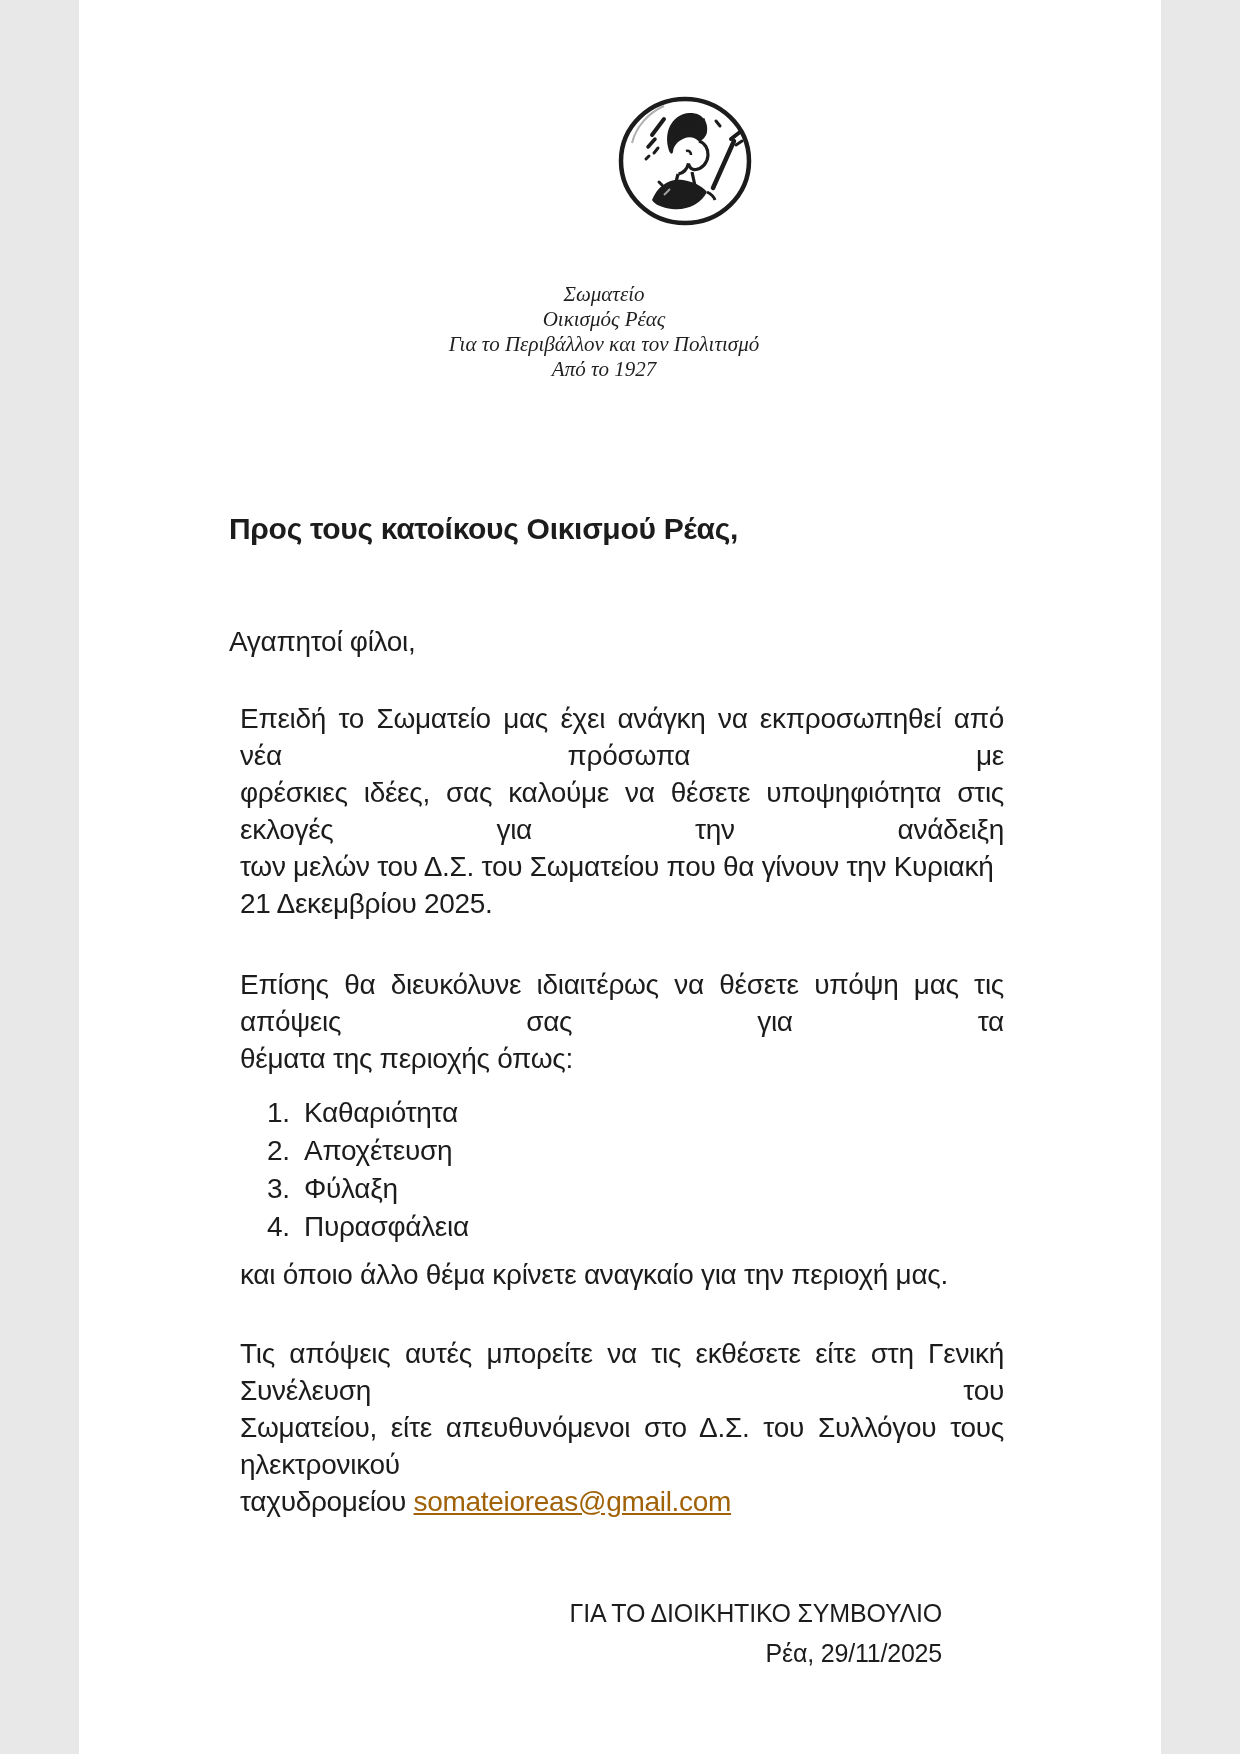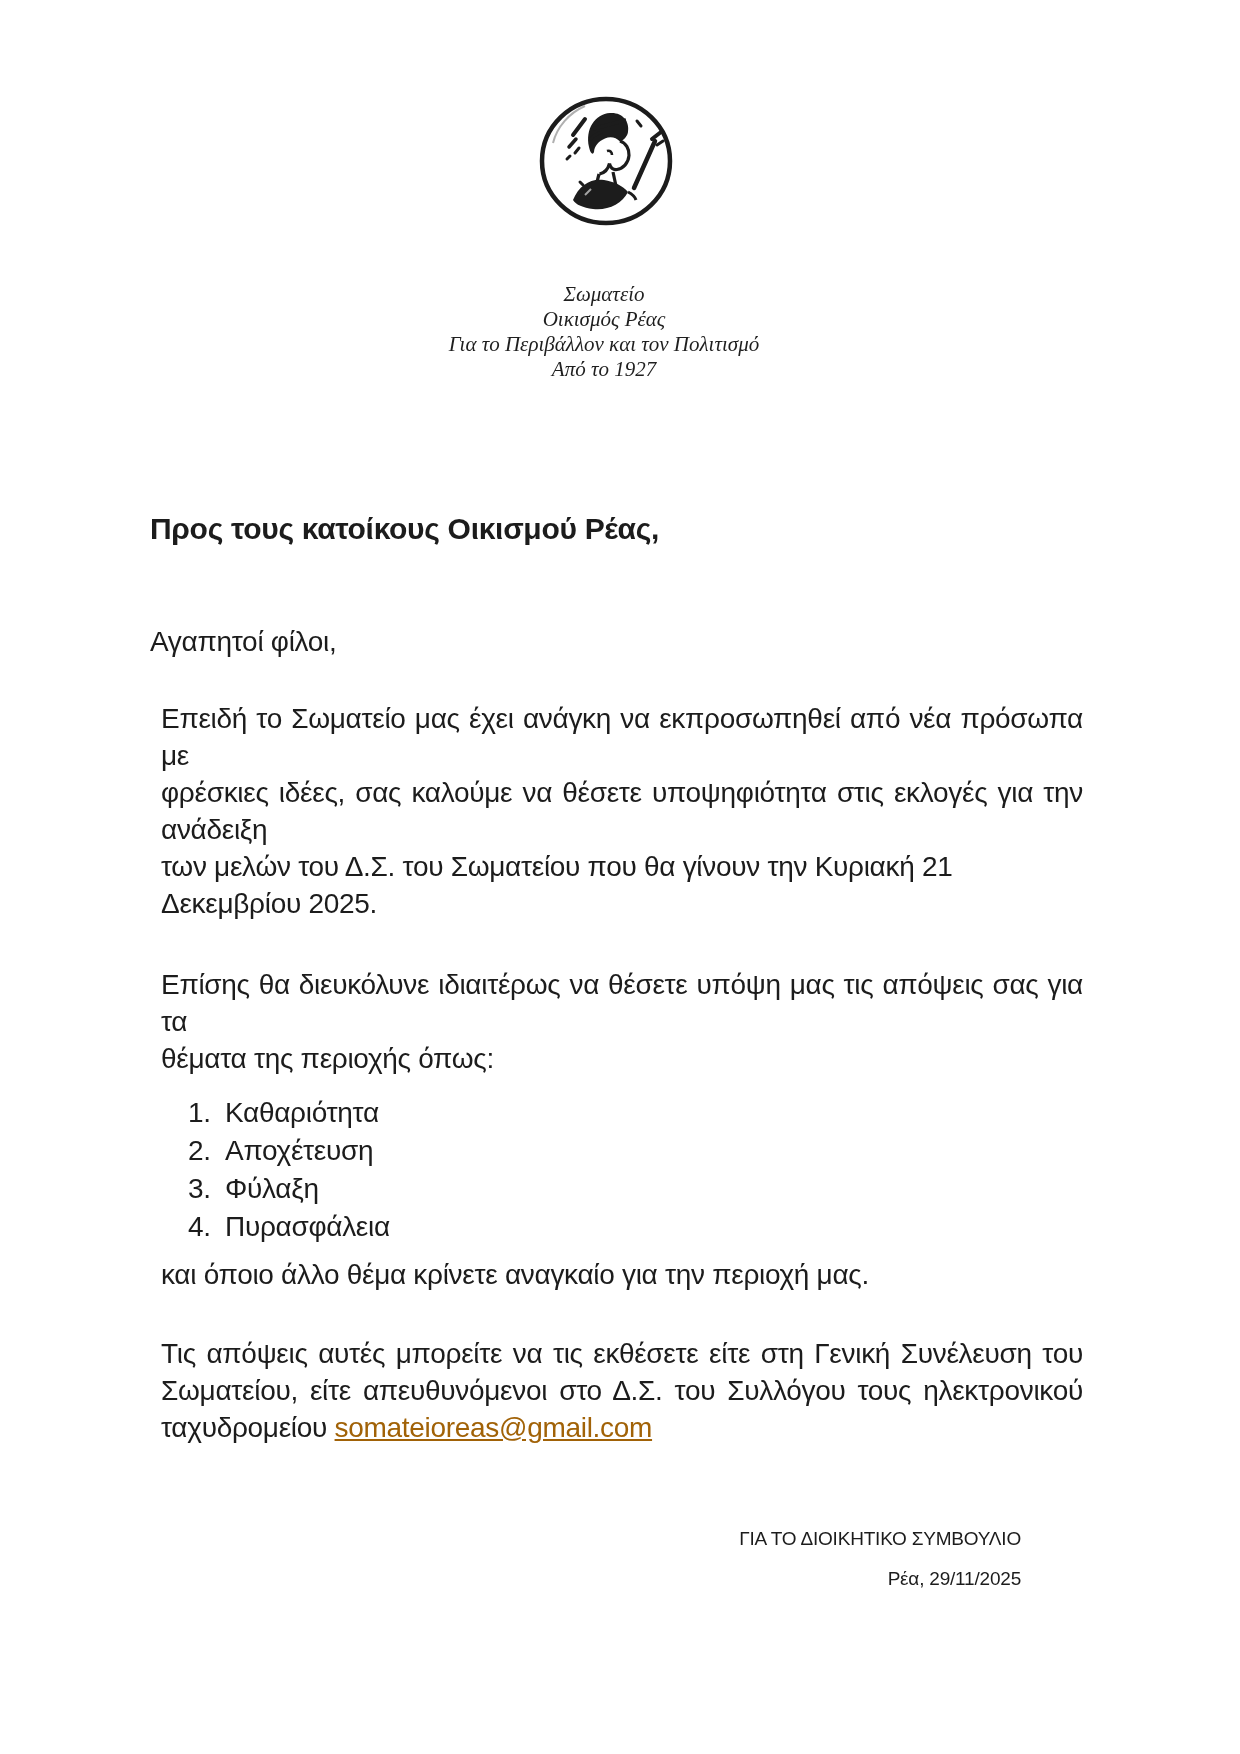--- a/index.html
+++ b/index.html
@@ -1,18 +1,18 @@
 <!DOCTYPE html>
 <html><head>
 <meta charset="utf-8">
 <style>
   html,body { margin:0; padding:0; background:#e8e8e8; }
   .page {
     position:relative;
-    width:1240px; height:1754px;
+    width:1082px; height:1754px;
     margin:0 auto;
     background:#ffffff;
     box-sizing:border-box;
     padding:93px 146px 0 150px;
     color:#1c1c1c;
     font-family:"Liberation Sans", sans-serif;
     overflow:hidden;
   }
   .logo { width:147px; height:137px; margin-left:383px; }
   .org-header {
@@ -45,21 +45,21 @@
     font-size:28px; line-height:38px;
     letter-spacing:-0.3px;
   }
   .topics li { display:flex; }
   .topics .num { flex:none; width:37px; }
   .email-link { text-decoration:underline; cursor:pointer; }
   .closing {
     margin-top:73px;
     padding-right:73px;
     text-align:right;
-    font-size:19px; line-height:40px;
+    font-size:25px; line-height:40px;
     letter-spacing:-0.2px;
   }
 </style>
 </head>
 <body>
 
 <div class="page">
 
   <div class="logo">
     <svg width="147" height="137" viewBox="0 0 147 137" fill="none" xmlns="http://www.w3.org/2000/svg">

